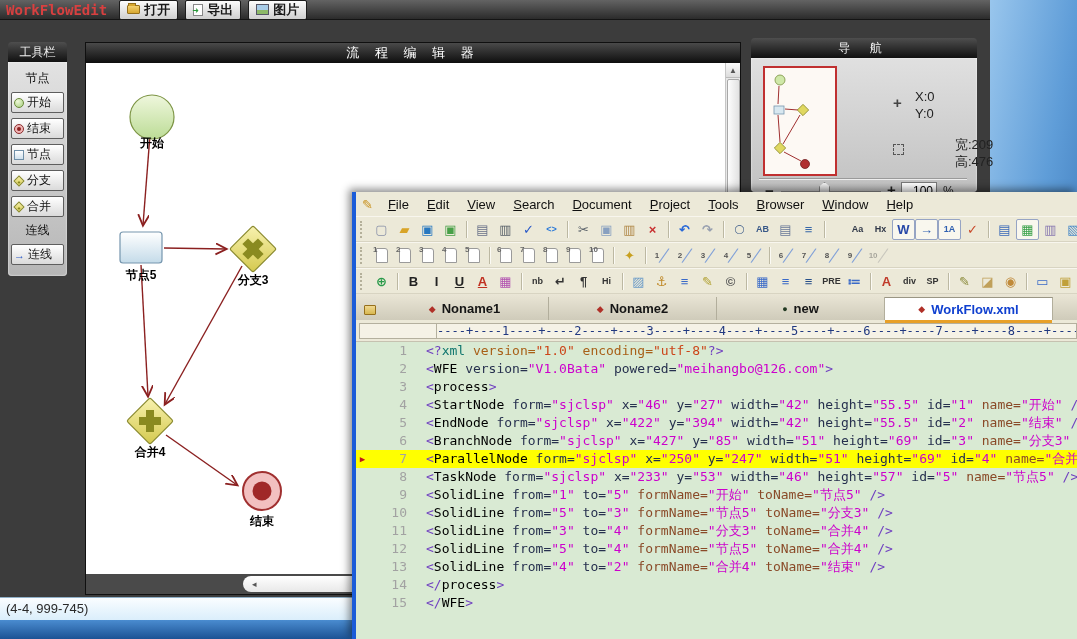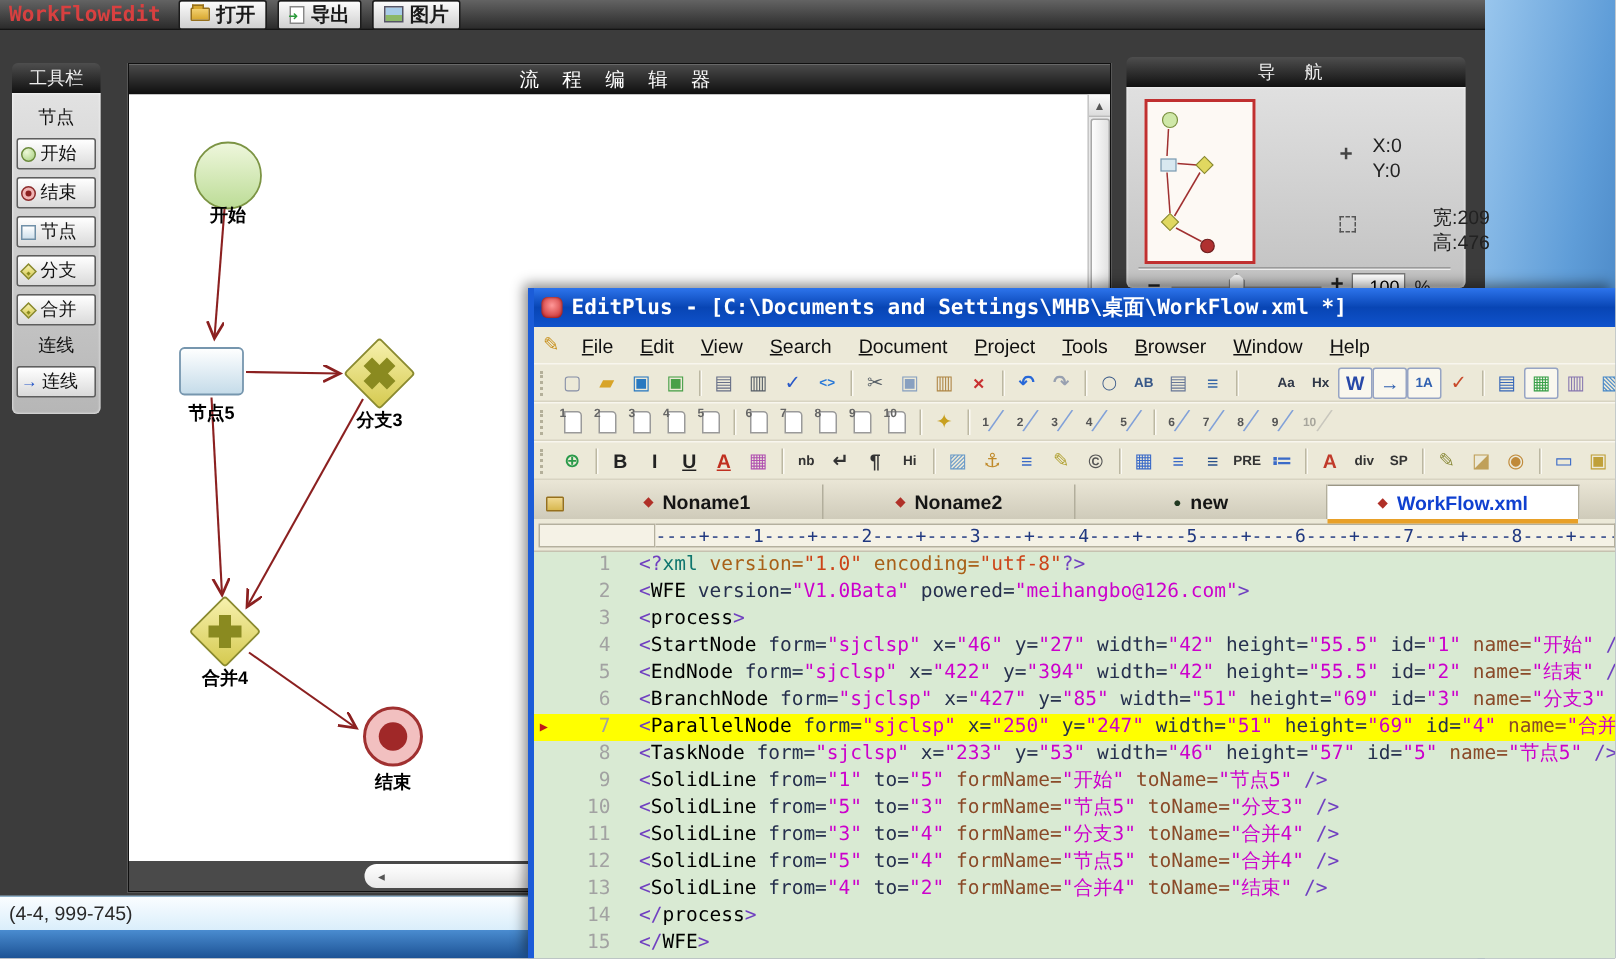--- a/index.html
+++ b/index.html
@@ -290,24 +290,20 @@
     </div>
 
     <div class="wfe-status">
       <span>(4-4, 999-745)</span>
     </div>
   </div>
 
   <div class="desktop-bottom"></div>
 
   <div class="ep">
-    <div class="ep-title">
-      <span class="ep-appicon"></span>
-      <span>EditPlus - [C:\Documents and Settings\MHB\桌面\WorkFlow.xml *]</span>
-    </div>
     <div class="ep-menu">
       <span class="ep-pencil">✎</span>
     <span class="mi"><u>F</u>ile</span>
         <span class="mi"><u>E</u>dit</span>
         <span class="mi"><u>V</u>iew</span>
         <span class="mi"><u>S</u>earch</span>
         <span class="mi"><u>D</u>ocument</span>
         <span class="mi"><u>P</u>roject</span>
         <span class="mi"><u>T</u>ools</span>
         <span class="mi"><u>B</u>rowser</span>

